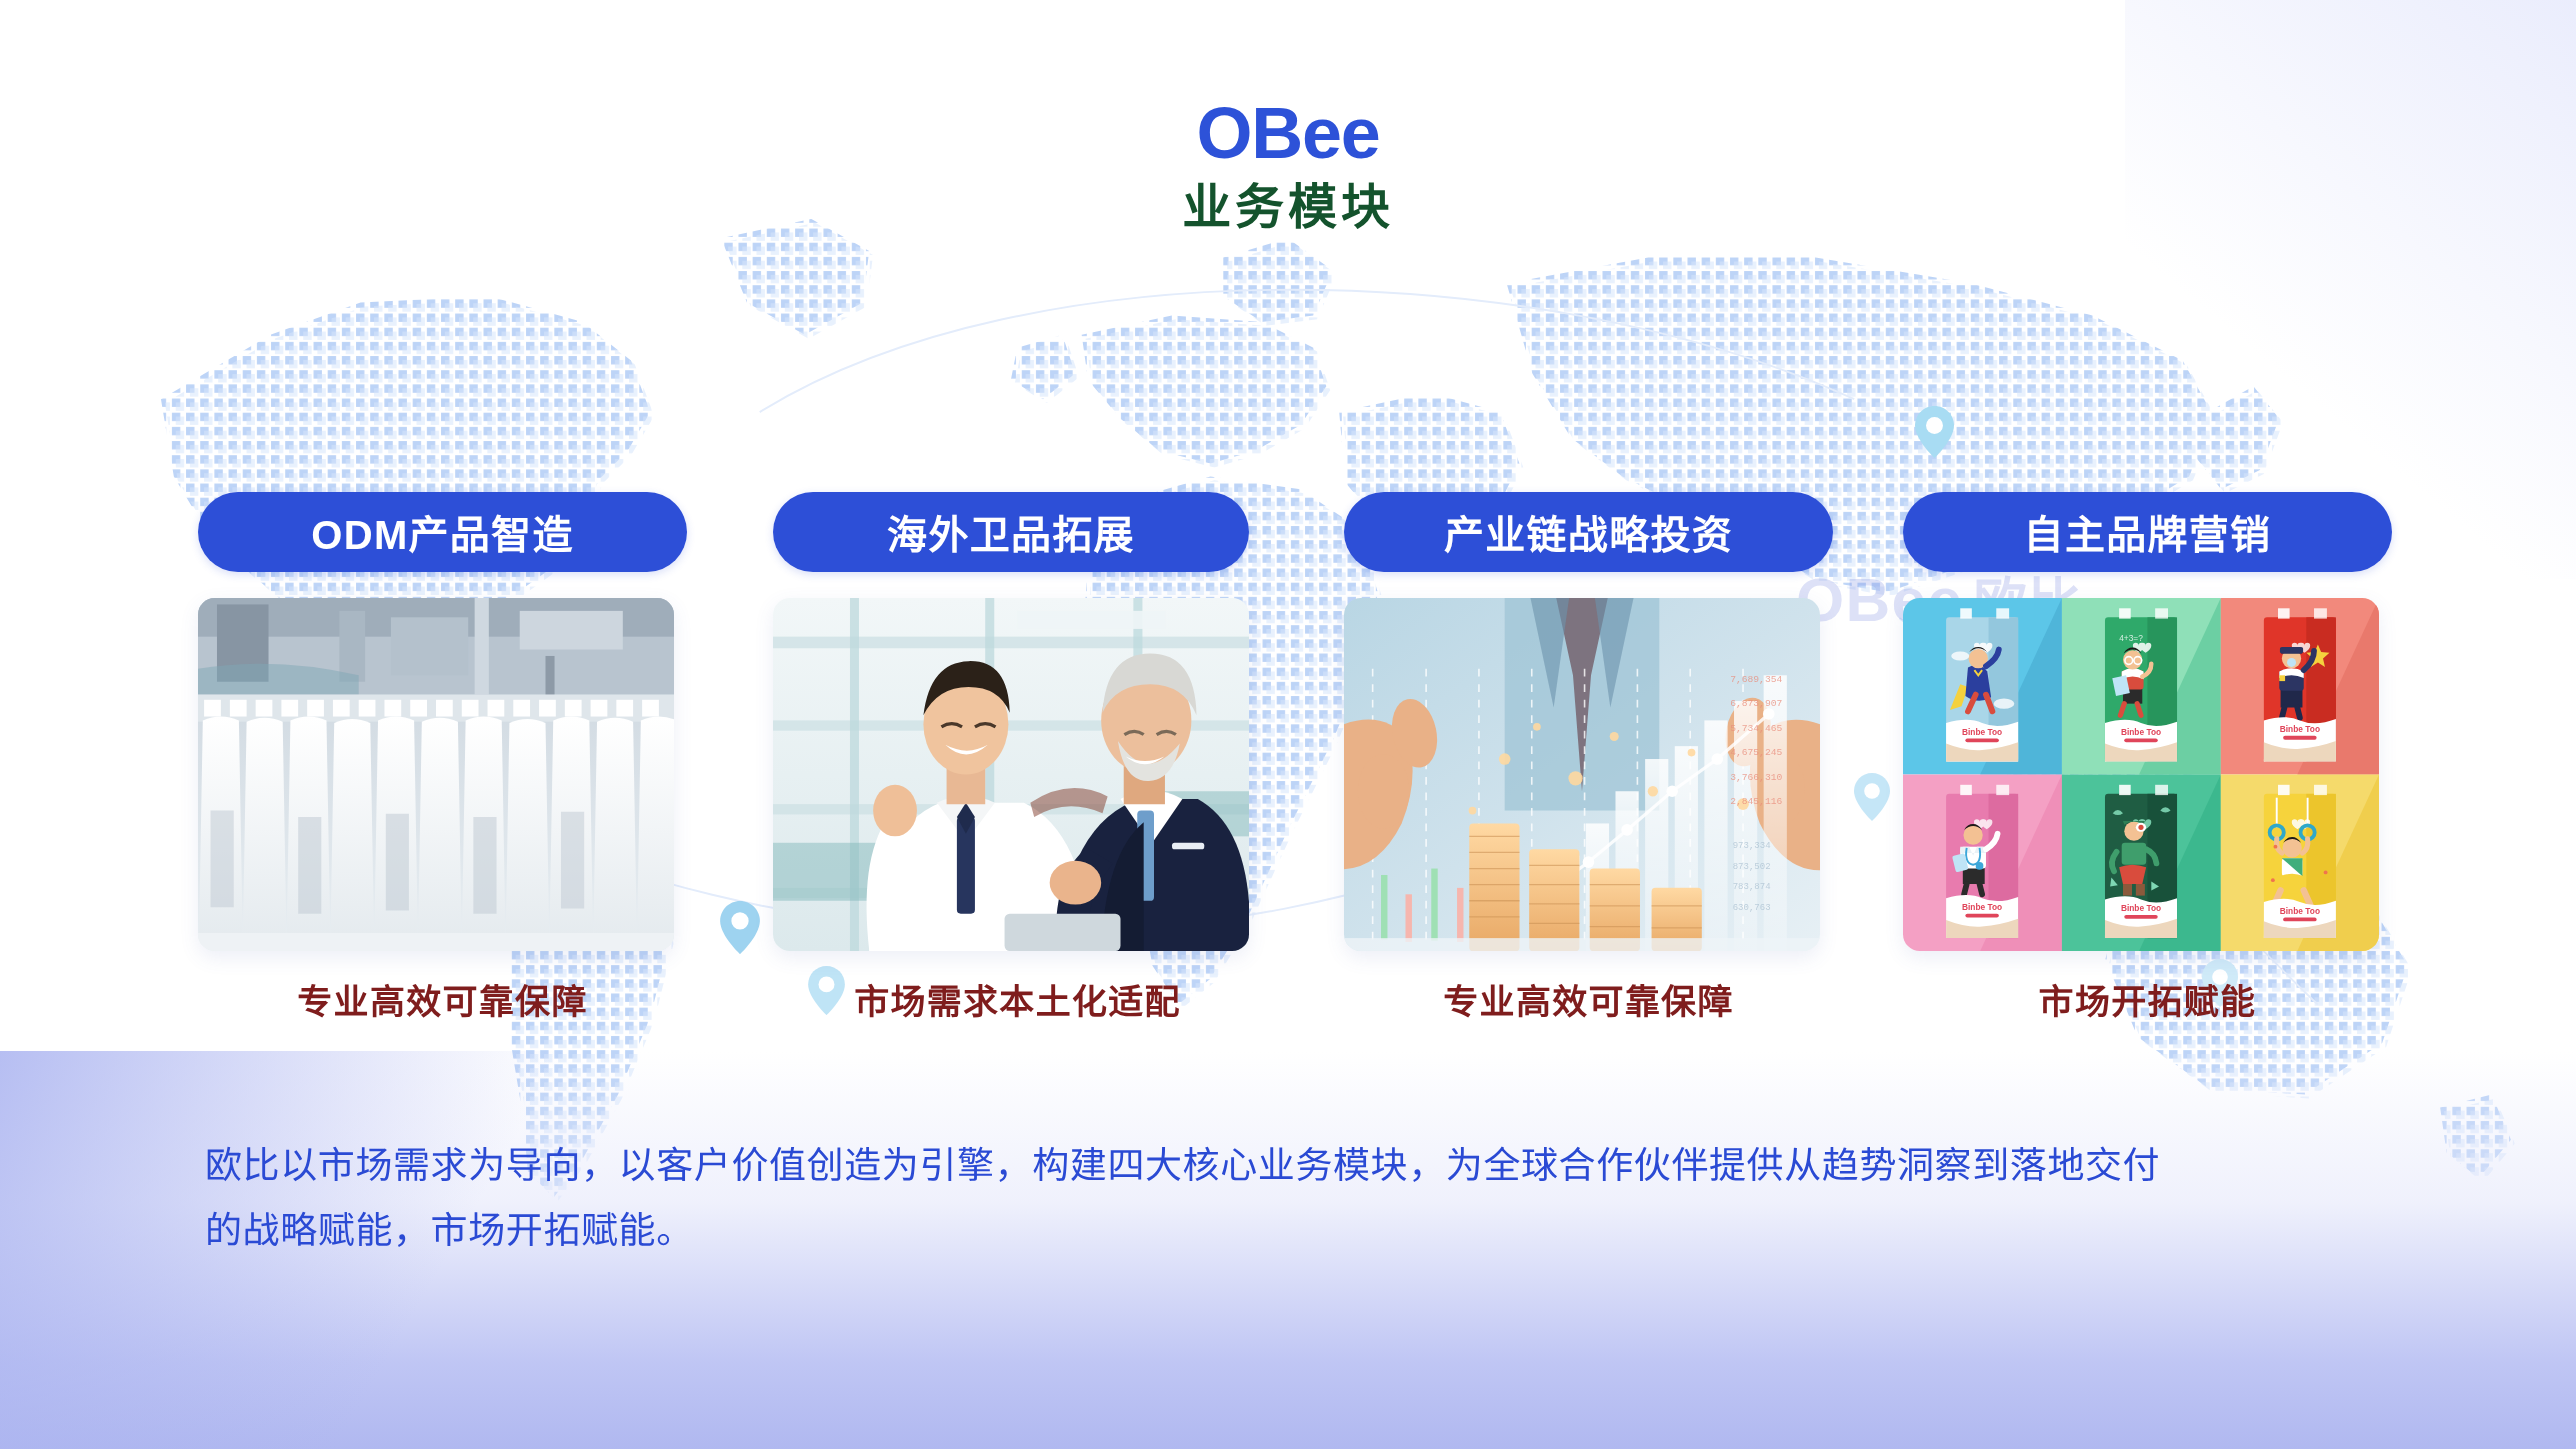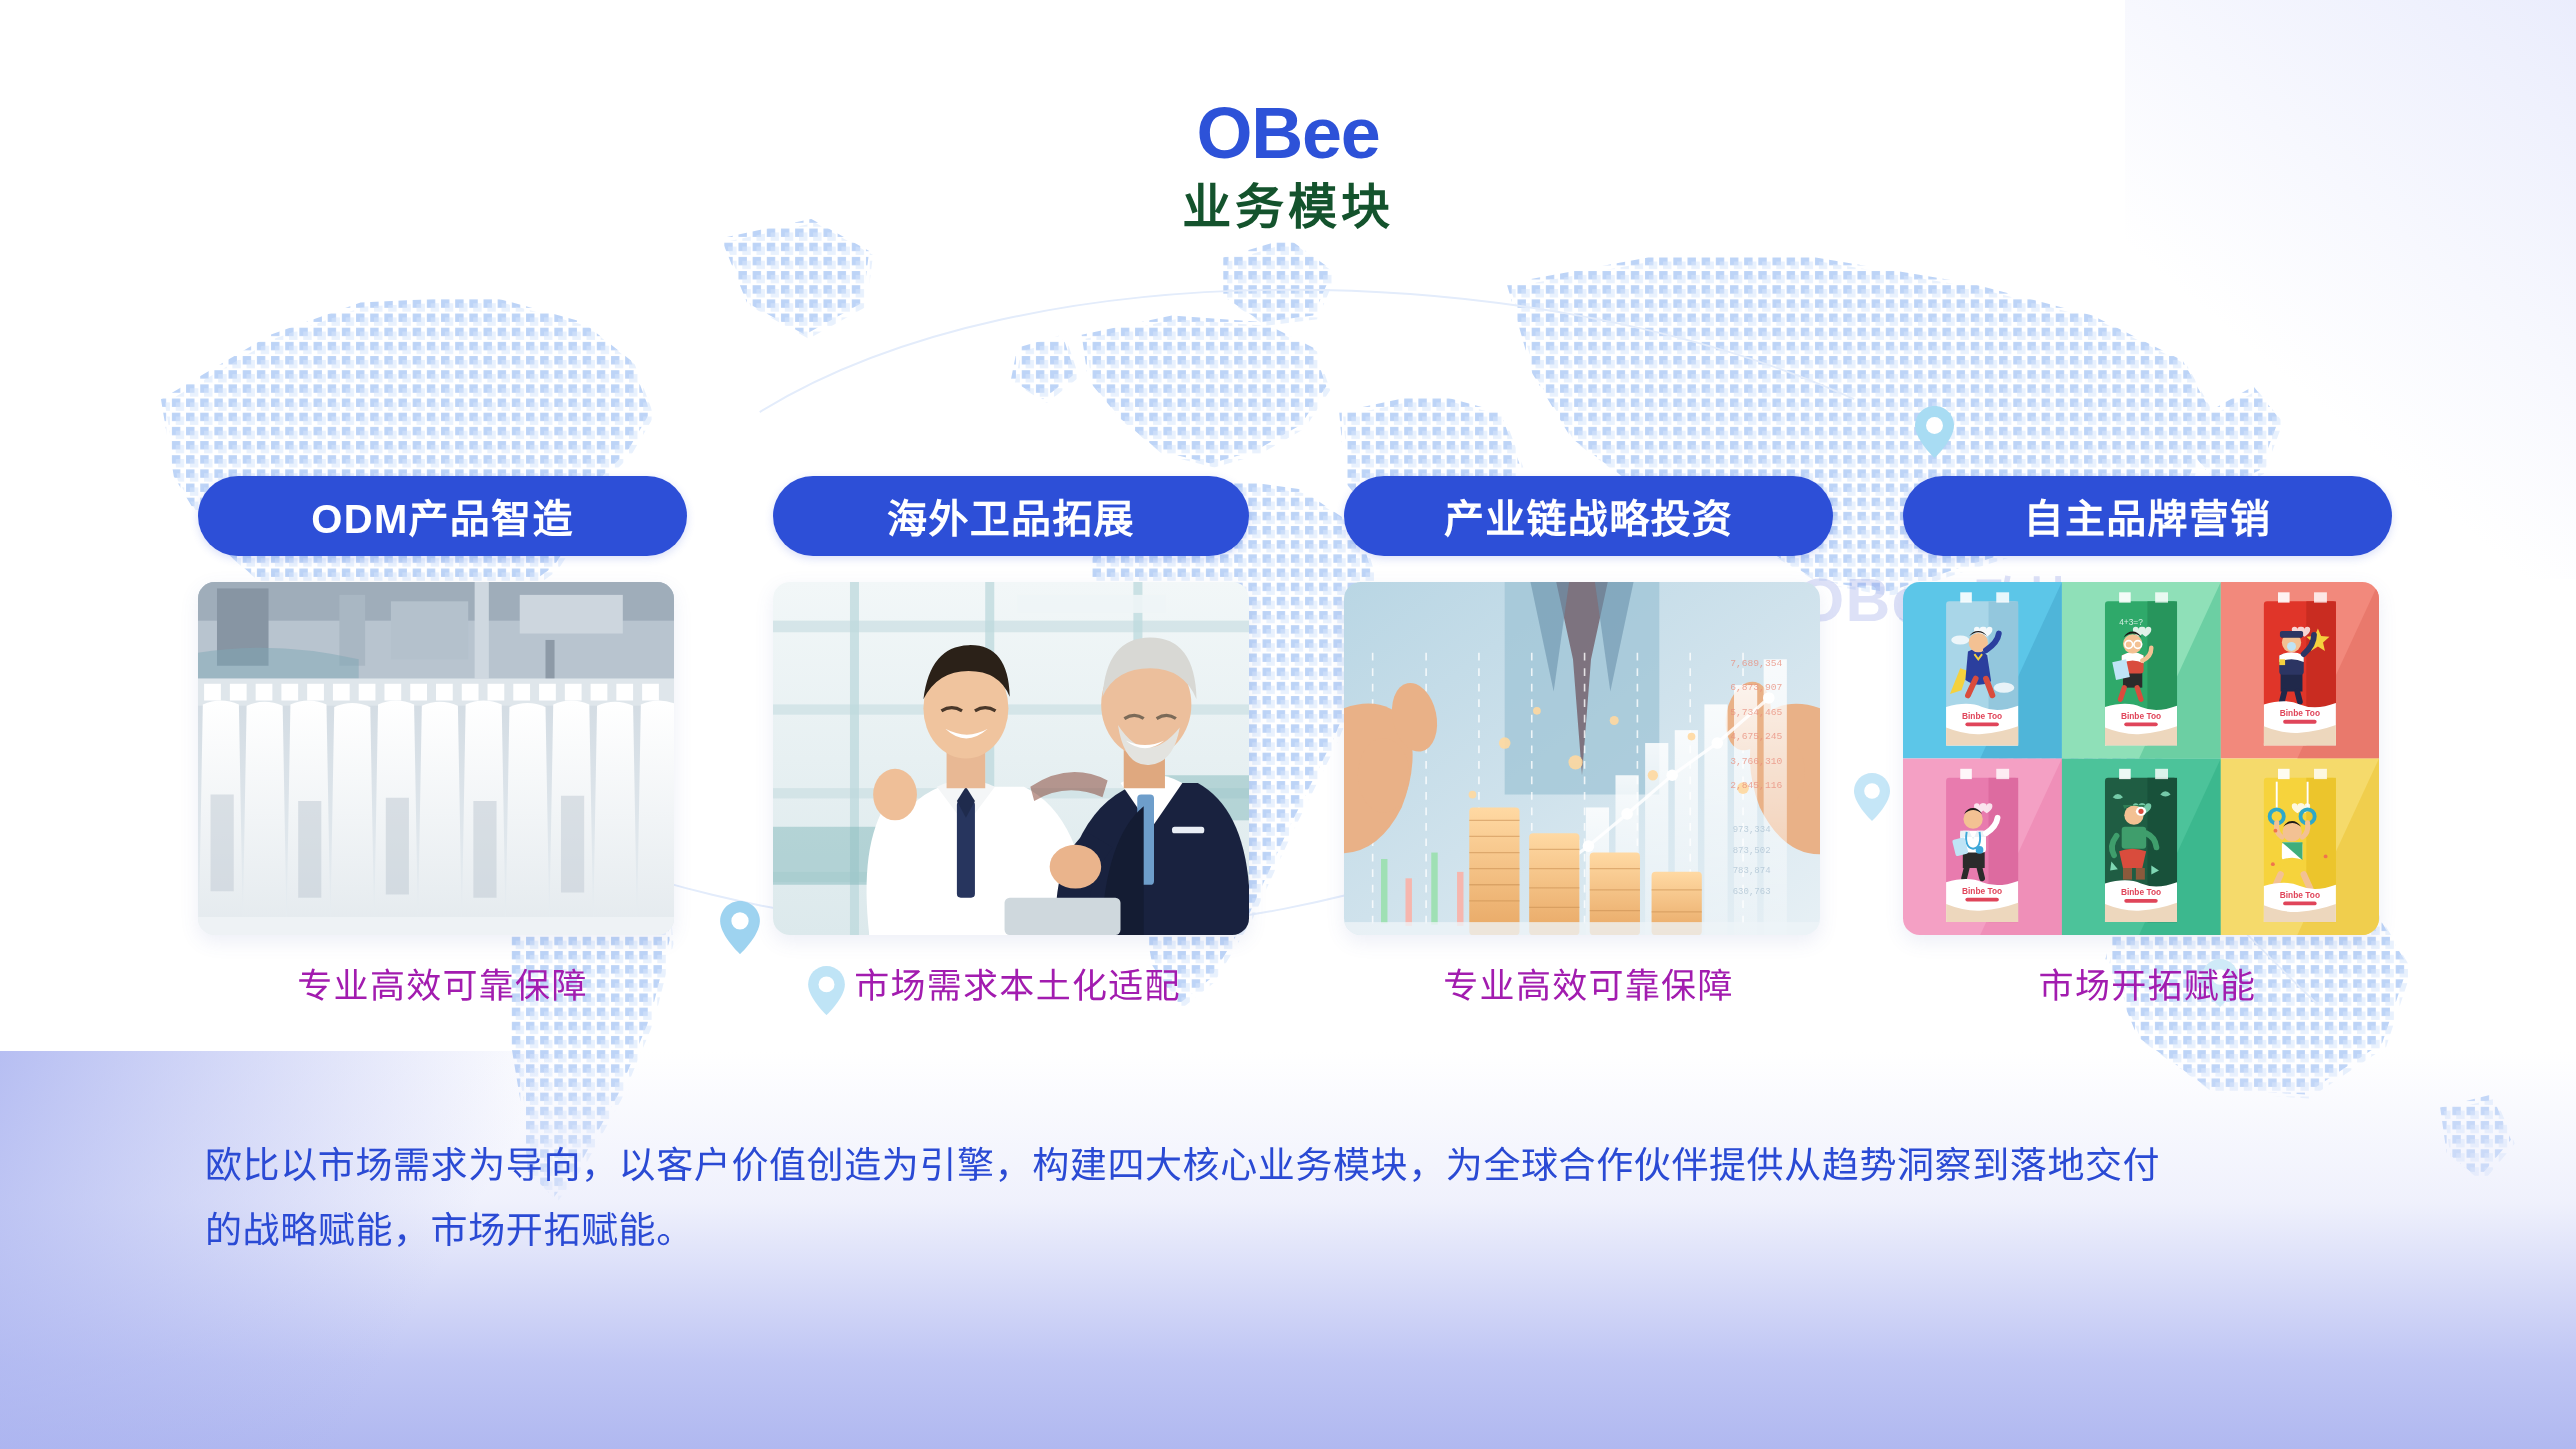--- a/index.html
+++ b/index.html
@@ -64,33 +64,34 @@
   .card-0{ left:198px; }
   .card-1{ left:773px; }
   .card-2{ left:1344px; }
   .card-3{ left:1903px; }
 
   .pill{
     height:80px; border-radius:40px; background:#2d4fd7;
     display:flex; align-items:center; justify-content:center;
     color:#ffffff; font-size:40px; font-weight:700; letter-spacing:1.3px;
     box-shadow:0 2.6px 9px rgba(45,79,215,0.18);
+    margin-top:16px;
   }
   .card-1 .pill{ width:476px; margin-left:0; }
 
   .thumb{
     margin-top:26px; width:476px; height:353px; border-radius:16.7px;
     overflow:hidden; position:relative;
     box-shadow:0 6.4px 19.3px rgba(80,100,180,0.10);
   }
   .thumb svg{ display:block; width:100%; height:100%; }
 
   .caption{
     margin-top:22px; text-align:center;
-    font-size:35px; font-weight:400; color:#a21caf; letter-spacing:1.3px;
+    font-size:35px; font-weight:700; color:#7f1d1d; letter-spacing:1.3px;
   }
 
   
   .para{
     position:absolute; left:205px; top:1136px; width:2215px; z-index:5;
     font-size:37px; font-weight:400; color:#2a4ad4; line-height:1.62;
     letter-spacing:0.6px;
   }
   .para .line{ display:block; white-space:nowrap; }
   .para .line2{ margin-top:5.2px; }

